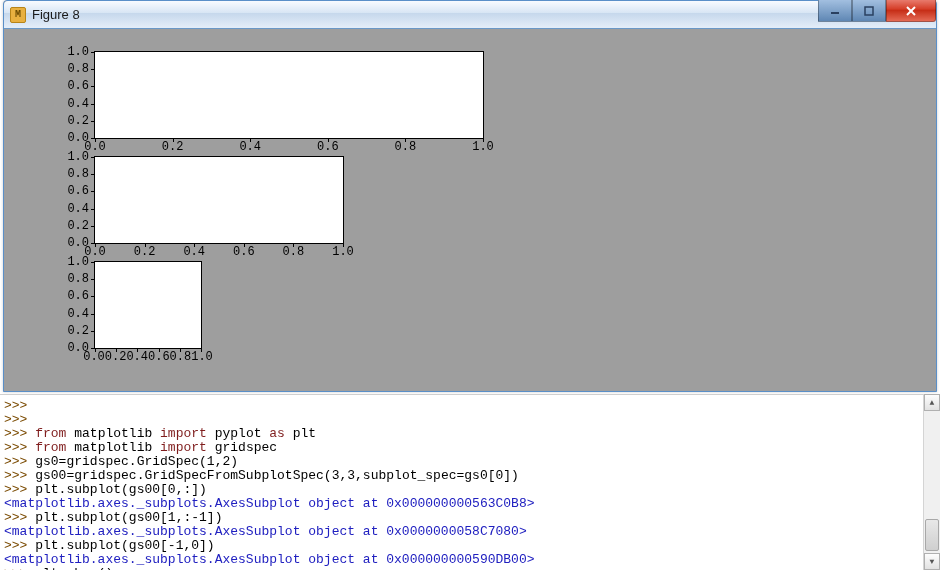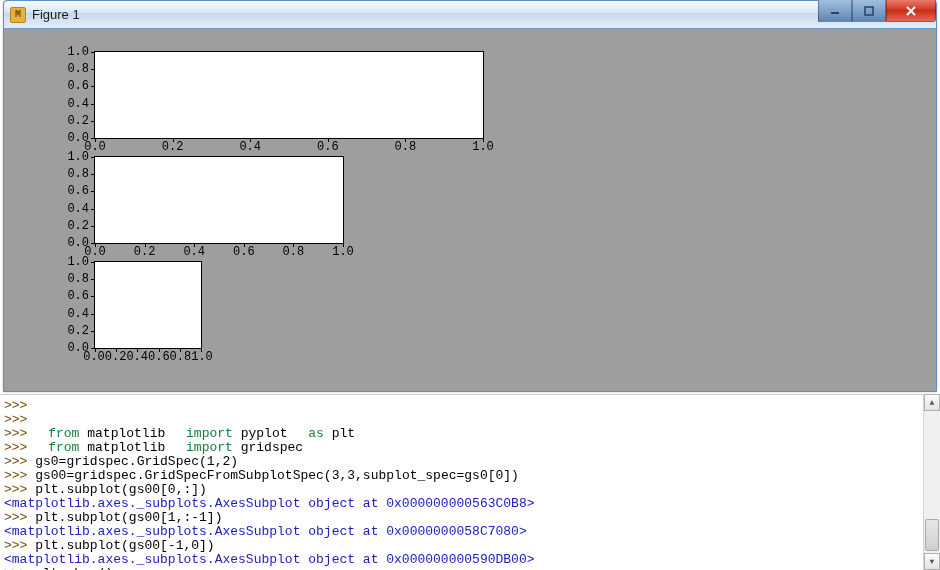--- a/index.html
+++ b/index.html
@@ -129,21 +129,21 @@
     background: #fff;
     border-top: 1px solid #d0d0d0;
     font-size: 13px;
     line-height: 14px;
     padding: 4px 4px;
     white-space: pre;
     overflow: hidden;
   }
   .console .line { display:block; }
   .prompt { color: #7a4a00; }
-  .kw { color: #15803d; margin-left: 13px; }
+  .kw { color: #7f1d1d; }
   .out { color: #2020c0; }
   .scrollbar {
     position:absolute;
     right:0; top:394px; bottom:0;
     width:17px;
     background:#f0f0f0;
     border-left:1px solid #d4d4d4;
   }
   .scroll-up,.scroll-down{
     position:absolute;
@@ -164,21 +164,21 @@
     border:1px solid #a8a8a8;
     border-radius:2px;
   }
 </style>
 </head>
 <body>
 
 <div class="figure-window">
   <div class="titlebar">
     <div class="icon">M</div>
-    <div class="title">Figure 1</div>
+    <div class="title">Figure 8</div>
     <div class="win-controls">
       <div class="win-btn min">
         <svg width="10" height="10">
             <line x1="1" y1="7" x2="9" y2="7" stroke="#2a4060" stroke-width="2"></line>
           </svg>
       </div>
       <div class="win-btn max">
         <svg width="10" height="10">
             <rect x="1" y="1" width="8" height="8" fill="none" stroke="#2a4060" stroke-width="1.5"></rect>
           </svg>

